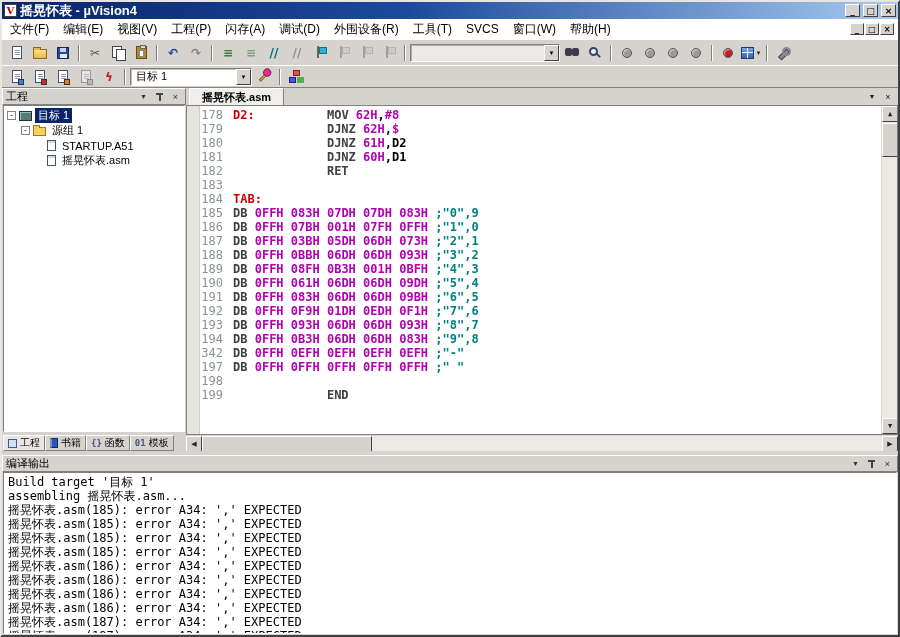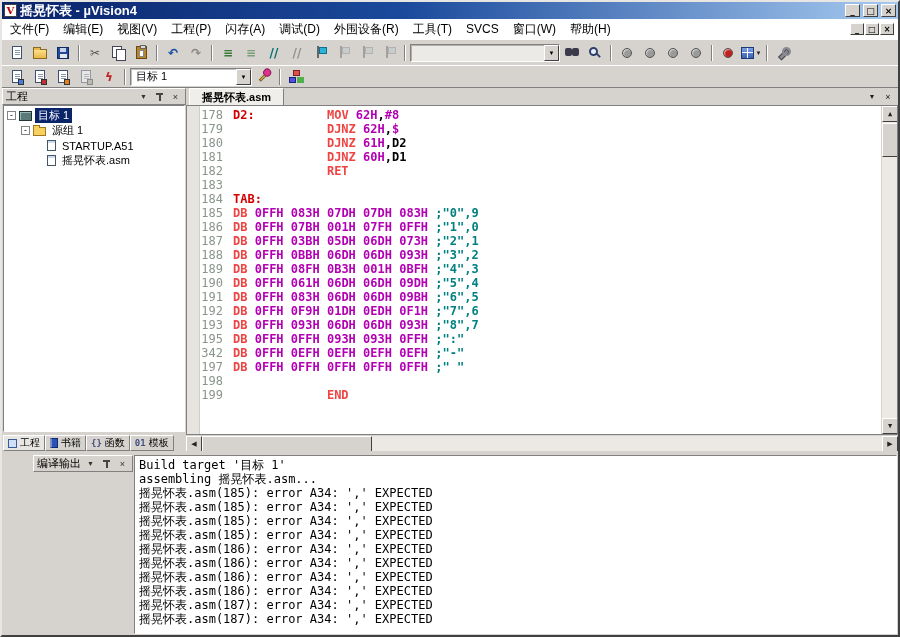--- a/index.html
+++ b/index.html
@@ -110,33 +110,33 @@
     border-top-color:#fff;border-left-color:#fff;padding:0 12px;font-weight:bold;font-size:11px;white-space:nowrap;}
   .tab-btns{position:absolute;right:3px;top:2px;display:flex;gap:2px;}
   .tbarbtn{width:14px;height:13px;display:flex;align-items:center;justify-content:center;font-size:7px;color:#222;}
   .code-wrap{flex:1;position:relative;background:#fff;border:1px solid #808080;border-top:none;overflow:hidden;
     font:bold 12px/14px "DejaVu Sans Mono","Liberation Mono",monospace;min-height:0;}
   .code-margin{position:absolute;left:0;top:0;bottom:0;width:13px;background:#e6e4de;border-right:1px solid #d0cec8;}
   #code-lines{position:absolute;left:0;top:2px;right:16px;}
   .code-line{display:flex;height:14px;}
   .ln{width:46px;flex:none;text-align:right;padding-right:10px;color:#8a948a;font-weight:normal;}
   .cd{white-space:pre;}
-  .tk-kw{color:#ef4444;} .tk-nm{color:#b400b4;} .tk-lb{color:#d40000;} .tk-cm{color:#008080;} .tk-pl{color:#000;}
+  .tk-kw{color:#404040;} .tk-nm{color:#b400b4;} .tk-lb{color:#d40000;} .tk-cm{color:#008080;} .tk-pl{color:#000;}
   .vscroll{position:absolute;right:0;top:0;bottom:0;width:16px;background:#ece9e4;border-left:1px solid #d6d3ce;}
   .sbtn{width:16px;height:16px;background:#d6d3ce;border:1px solid;border-color:#fff #404040 #404040 #fff;
     display:flex;align-items:center;justify-content:center;font-size:7px;color:#222;flex:none;}
   .vscroll .up{position:absolute;top:0;left:0;}
   .vscroll .down{position:absolute;bottom:0;left:0;}
   .vthumb{position:absolute;top:17px;left:0;width:16px;height:34px;background:#d6d3ce;border:1px solid;border-color:#fff #404040 #404040 #fff;}
   .hscroll{height:16px;flex:none;display:flex;background:#ece9e4;border-top:1px solid #d6d3ce;}
   .hthumb{width:170px;height:16px;background:#d6d3ce;border:1px solid;border-color:#fff #404040 #404040 #fff;flex:none;}
   .hspacer{flex:1;}
   
   .splitter{height:4px;flex:none;background:#d6d3ce;}
-  .output-panel{flex:1;display:flex;flex-direction:row;min-height:0;margin-left:31px;}
+  .output-panel{flex:1;display:flex;flex-direction:column;min-height:0;}
   .output-content{flex:1;background:#fff;border:1px solid;border-color:#808080 #fff #fff #808080;margin:0 1px 1px;
     overflow:hidden;font:12px/14px "DejaVu Sans Mono","Liberation Mono",monospace;padding:2px 4px;min-height:0;}
   .out-line{white-space:pre;height:14px;}
 </style>
 </head>
 <body>
 
 <div class="window">
 
   <div class="titlebar">
@@ -419,22 +419,22 @@
             </div>
             <div class="code-line">
               <span class="ln">192</span>
               <span class="cd"><span class="tk-kw">DB </span><span class="tk-nm">0FFH 0F9H 01DH 0EDH 0F1H </span><span class="tk-cm">;"7",6</span></span>
             </div>
             <div class="code-line">
               <span class="ln">193</span>
               <span class="cd"><span class="tk-kw">DB </span><span class="tk-nm">0FFH 093H 06DH 06DH 093H </span><span class="tk-cm">;"8",7</span></span>
             </div>
             <div class="code-line">
-              <span class="ln">195</span>
-              <span class="cd"><span class="tk-kw">DB </span><span class="tk-nm">0FFH 0FFH 093H 093H 0FFH </span><span class="tk-cm">;":"</span></span>
+              <span class="ln">194</span>
+              <span class="cd"><span class="tk-kw">DB </span><span class="tk-nm">0FFH 0B3H 06DH 06DH 083H </span><span class="tk-cm">;"9",8</span></span>
             </div>
             <div class="code-line">
               <span class="ln">342</span>
               <span class="cd"><span class="tk-kw">DB </span><span class="tk-nm">0FFH 0EFH 0EFH 0EFH 0EFH </span><span class="tk-cm">;"-"</span></span>
             </div>
             <div class="code-line">
               <span class="ln">197</span>
               <span class="cd"><span class="tk-kw">DB </span><span class="tk-nm">0FFH 0FFH 0FFH 0FFH 0FFH </span><span class="tk-cm">;" "</span></span>
             </div>
             <div class="code-line">

